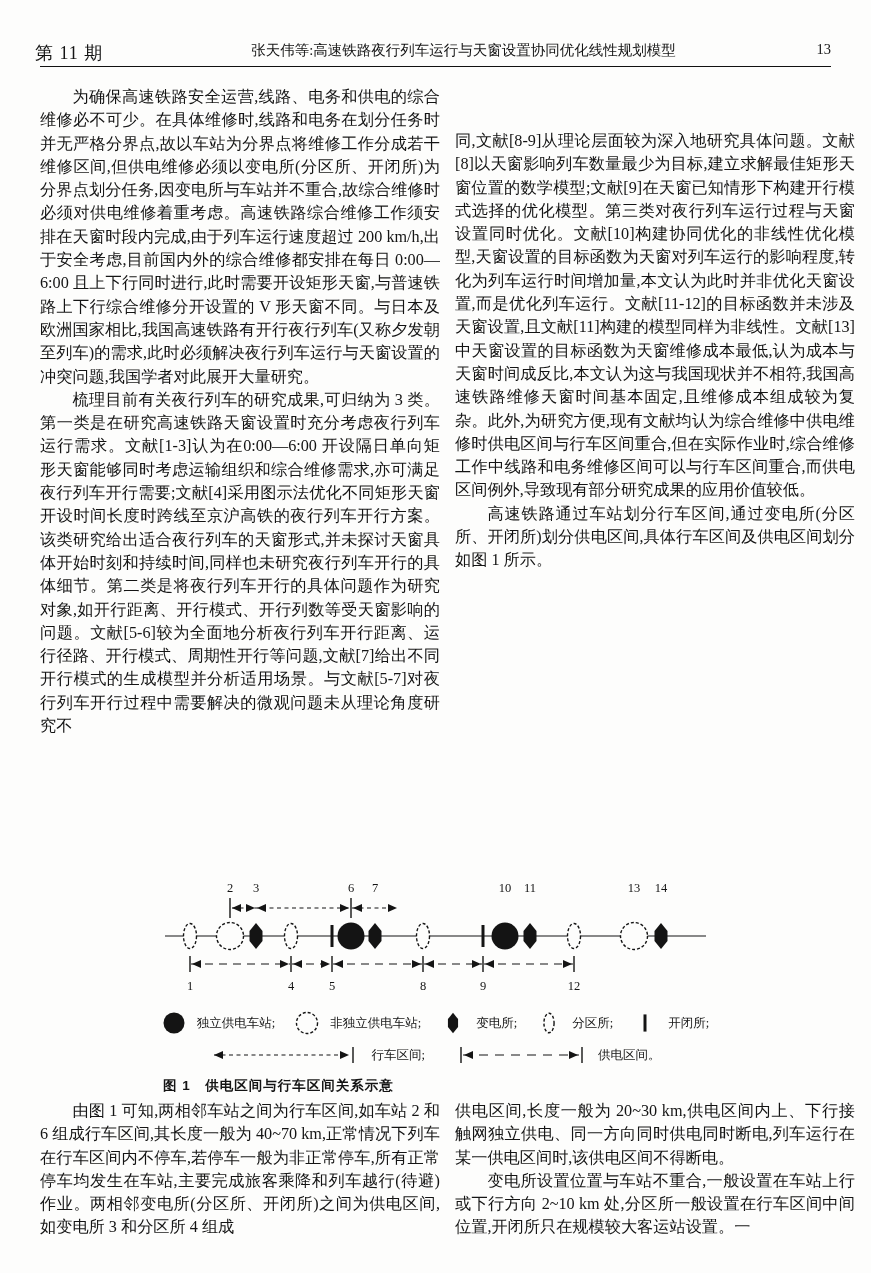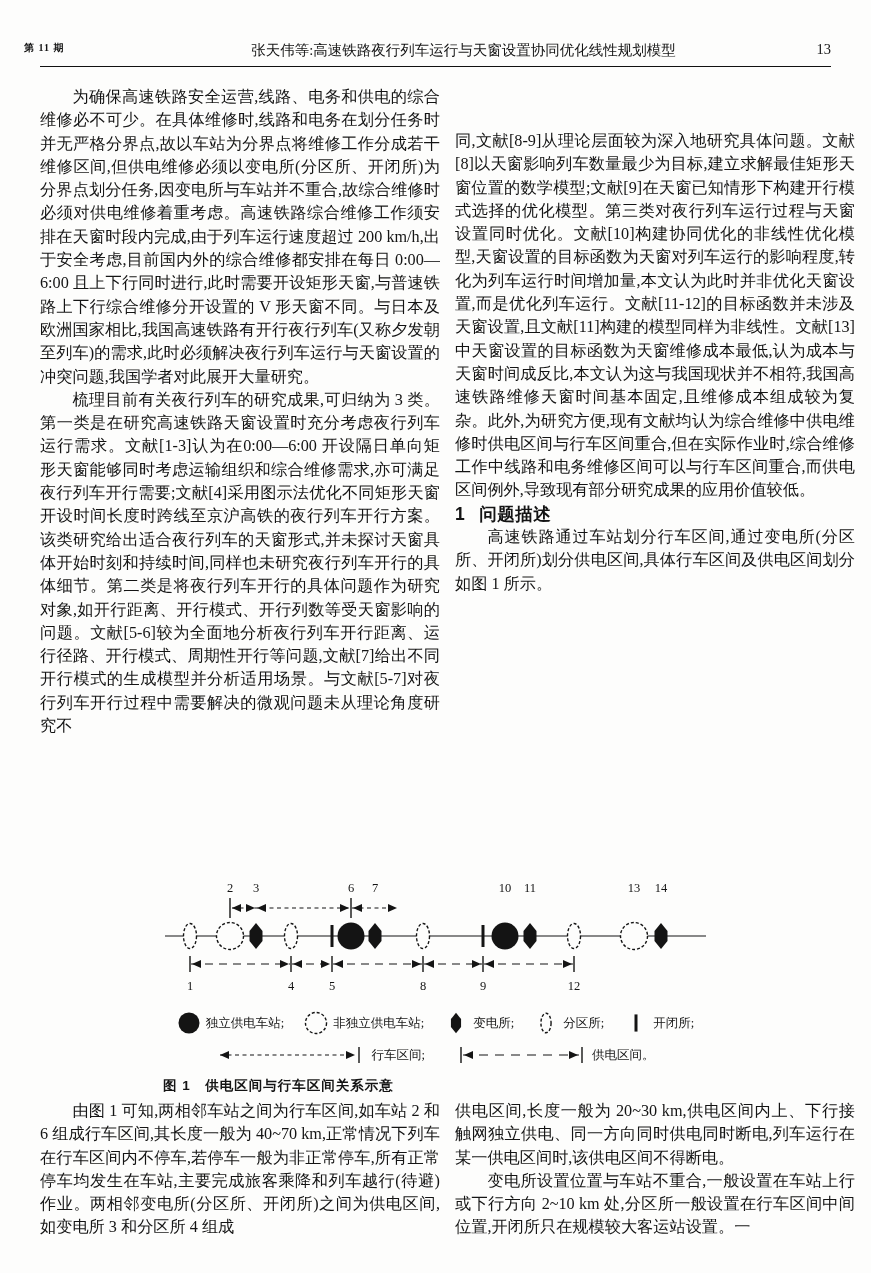--- a/index.html
+++ b/index.html
@@ -2,21 +2,21 @@
 <html lang="zh"><head>
 <meta charset="utf-8">
 <style>
   html,body{margin:0;padding:0;background:#e8e8e8;}
   .page{
     position:relative;width:871px;height:1273px;margin:0 auto;
     background:#fdfdfc;color:#141414;overflow:hidden;
     font-family:"Liberation Serif","DejaVu Serif",serif;
   }
   
-  .hdr-issue{position:absolute;top:41px;left:24px;font-size:10px;letter-spacing:1px;font-weight:bold;}
+  .hdr-issue{position:absolute;top:41px;left:35px;font-size:18px;letter-spacing:1px;}
   .hdr-title{position:absolute;top:41px;left:0;width:100%;text-align:center;font-size:14.5px;padding-left:28px;}
   .hdr-page{position:absolute;top:41px;right:40px;font-size:14.5px;}
   .hdr-rule{position:absolute;top:66px;left:40px;width:791px;border-top:1.7px solid #111;}
   
   .col{position:absolute;width:400px;font-size:16.2px;line-height:23.3px;text-align:justify;overflow:hidden;}
   .col p{margin:0;}
   .col p.ind{text-indent:2em;}
   #colL{left:40px;top:86px;height:790px;}
   #colR{left:455px;top:86px;height:790px;margin-top:44px;}
   #colLb{left:40px;top:1100px;height:173px;}
@@ -26,21 +26,21 @@
     font-weight:bold;font-size:17.5px;margin:17px 0 15px 0;text-indent:0;
     letter-spacing:.5px;
   }
   .sec-h .num{margin-right:14px;}
   
   .figure{position:absolute;left:163px;top:878px;width:545px;}
   .fig-svg{display:block;}
   .leg-row{display:flex;justify-content:center;align-items:center;}
   .leg-row1{gap:20px;margin-top:8px;}
   .leg-row2{gap:34px;margin-top:9px;}
-  .leg-item{display:flex;align-items:center;gap:5px;}
+  .leg-item{display:flex;align-items:center;gap:11px;}
   .leg-item svg{display:block;}
   .leg-label{font-size:12.5px;white-space:nowrap;}
   .fig-caption{
     margin-top:12px;text-align:left;font-size:13.5px;font-weight:bold;
     font-family:"Liberation Sans","DejaVu Sans",sans-serif;letter-spacing:1px;
   }
 </style>
 </head>
 <body>
 
@@ -51,21 +51,20 @@
   <div class="hdr-page">13</div>
   <div class="hdr-rule"></div>
 
   <div class="col" id="colL">
     <p class="ind">为确保高速铁路安全运营,线路、电务和供电的综合维修必不可少。在具体维修时,线路和电务在划分任务时并无严格分界点,故以车站为分界点将维修工作分成若干维修区间,但供电维修必须以变电所(分区所、开闭所)为分界点划分任务,因变电所与车站并不重合,故综合维修时必须对供电维修着重考虑。高速铁路综合维修工作须安排在天窗时段内完成,由于列车运行速度超过 200 km/h,出于安全考虑,目前国内外的综合维修都安排在每日 0:00—6:00 且上下行同时进行,此时需要开设矩形天窗,与普速铁路上下行综合维修分开设置的 V 形天窗不同。与日本及欧洲国家相比,我国高速铁路有开行夜行列车(又称夕发朝至列车)的需求,此时必须解决夜行列车运行与天窗设置的冲突问题,我国学者对此展开大量研究。</p>
     <p class="ind">梳理目前有关夜行列车的研究成果,可归纳为 3 类。第一类是在研究高速铁路天窗设置时充分考虑夜行列车运行需求。文献[1-3]认为在0:00—6:00 开设隔日单向矩形天窗能够同时考虑运输组织和综合维修需求,亦可满足夜行列车开行需要;文献[4]采用图示法优化不同矩形天窗开设时间长度时跨线至京沪高铁的夜行列车开行方案。该类研究给出适合夜行列车的天窗形式,并未探讨天窗具体开始时刻和持续时间,同样也未研究夜行列车开行的具体细节。第二类是将夜行列车开行的具体问题作为研究对象,如开行距离、开行模式、开行列数等受天窗影响的问题。文献[5-6]较为全面地分析夜行列车开行距离、运行径路、开行模式、周期性开行等问题,文献[7]给出不同开行模式的生成模型并分析适用场景。与文献[5-7]对夜行列车开行过程中需要解决的微观问题未从理论角度研究不</p>
   </div>
 
   <div class="col" id="colR">
     <p>同,文献[8-9]从理论层面较为深入地研究具体问题。文献[8]以天窗影响列车数量最少为目标,建立求解最佳矩形天窗位置的数学模型;文献[9]在天窗已知情形下构建开行模式选择的优化模型。第三类对夜行列车运行过程与天窗设置同时优化。文献[10]构建协同优化的非线性优化模型,天窗设置的目标函数为天窗对列车运行的影响程度,转化为列车运行时间增加量,本文认为此时并非优化天窗设置,而是优化列车运行。文献[11-12]的目标函数并未涉及天窗设置,且文献[11]构建的模型同样为非线性。文献[13]中天窗设置的目标函数为天窗维修成本最低,认为成本与天窗时间成反比,本文认为这与我国现状并不相符,我国高速铁路维修天窗时间基本固定,且维修成本组成较为复杂。此外,为研究方便,现有文献均认为综合维修中供电维修时供电区间与行车区间重合,但在实际作业时,综合维修工作中线路和电务维修区间可以与行车区间重合,而供电区间例外,导致现有部分研究成果的应用价值较低。</p>
-    <p class="sec-h"><span class="num">1</span><span>问题描述</span></p>
     <p class="ind">高速铁路通过车站划分行车区间,通过变电所(分区所、开闭所)划分供电区间,具体行车区间及供电区间划分如图 1 所示。</p>
   </div>
 
   <div class="figure">
     <svg class="fig-svg" width="545" height="124" viewBox="0 0 545 124">
         <line x1="2" y1="58" x2="543" y2="58" stroke="#141414" stroke-width="1.2"></line>
         <ellipse cx="27" cy="58" rx="6.5" ry="12.5" fill="#fdfdfc" stroke="#141414" stroke-width="1.4" stroke-dasharray="3,2"></ellipse>
         <circle cx="67" cy="58" r="13.5" fill="#fdfdfc" stroke="#141414" stroke-width="1.4" stroke-dasharray="3,2"></circle>
         <polygon points="93,45 99.5,53 99.5,63 93,71 86.5,63 86.5,53" fill="#141414"></polygon>
         <ellipse cx="128" cy="58" rx="6.5" ry="12.5" fill="#fdfdfc" stroke="#141414" stroke-width="1.4" stroke-dasharray="3,2"></ellipse>

